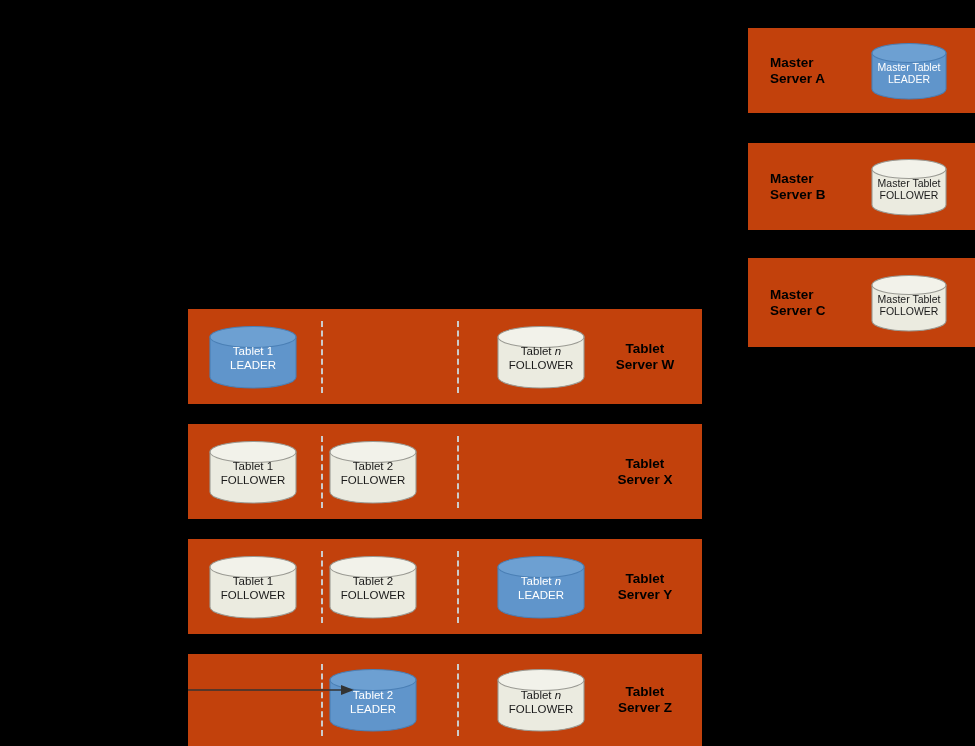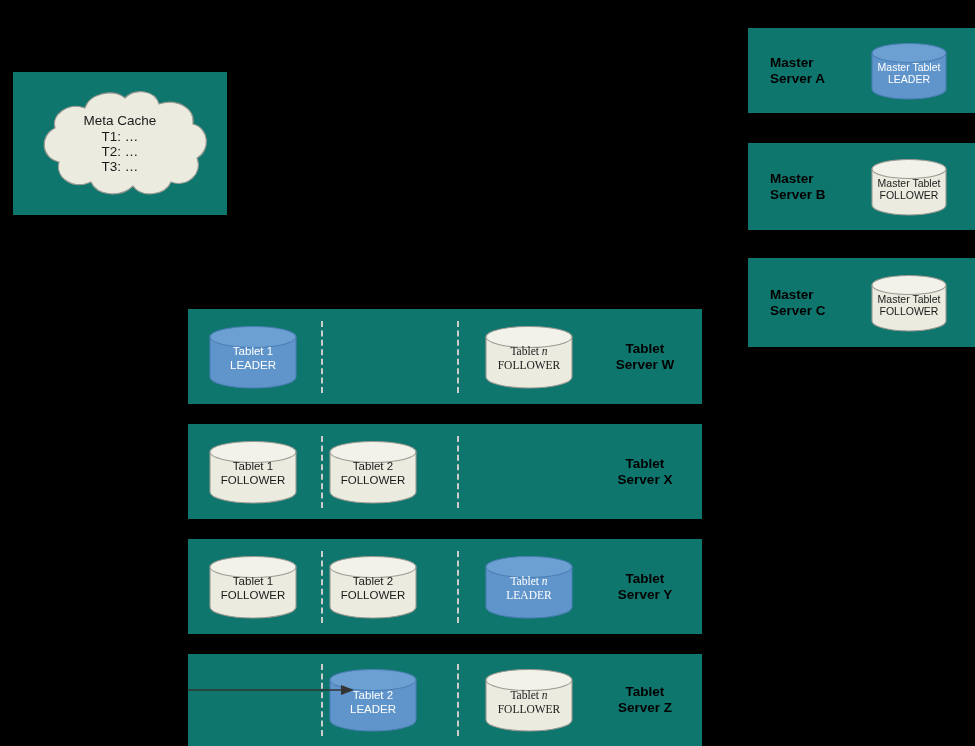--- a/index.html
+++ b/index.html
@@ -12,21 +12,21 @@
     width: 975px;
     height: 746px;
     background: #000000;
     overflow: hidden;
     font-family: "Liberation Sans", sans-serif;
   }
 
   
   .panel {
     position: absolute;
-    background: #0f766e;
+    background: #c2410c;
     box-sizing: border-box;
   }
 
   
   #meta-cache-panel {
     left: 13px;
     top: 72px;
     width: 214px;
     height: 143px;
   }
@@ -116,21 +116,21 @@
 
   .slot {
     position: absolute;
     top: 50%;
     transform: translateY(-50%);
     width: 90px;
     height: 64px;
   }
   .slot-0 { left: 20px; }
   .slot-1 { left: 140px; }
-  .slot-2 { left: 296px; font-family: Liberation Serif, serif; }
+  .slot-2 { left: 308px; }
 
   .divider {
     position: absolute;
     top: 50%;
     transform: translateY(-50%);
     width: 0;
     height: 72px;
     border-left: 2px dashed #cccccc;
   }
   .div-0 { left: 133px; }
@@ -183,43 +183,20 @@
     width: 166px;
     height: 16px;
   }
   #write-arrow svg { display: block; }
 </style>
 </head>
 <body>
 
 <div id="canvas">
 
-  <div class="panel" id="meta-cache-panel">
-    <div class="cloud">
-      <svg viewBox="0 0 186 116" preserveAspectRatio="none" aria-hidden="true">
-        <path d="M58 22
-                 C62 8, 86 2, 98 12
-                 C108 2, 128 4, 132 18
-                 C150 12, 168 22, 166 38
-                 C182 42, 184 64, 170 72
-                 C176 88, 160 102, 144 96
-                 C138 110, 114 112, 106 100
-                 C94 112, 70 110, 64 96
-                 C46 104, 28 92, 32 76
-                 C14 72, 12 50, 28 42
-                 C24 28, 42 16, 58 22 Z" fill="#ebebe0" stroke="#9a9a93" stroke-width="1.2"></path>
-      </svg>
-      <div class="cloud-text">
-        <div class="cloud-title">Meta Cache</div>
-        <div class="cloud-line">T1: …</div>
-        <div class="cloud-line">T2: …</div>
-        <div class="cloud-line">T3: …</div>
-      </div>
-    </div>
-  </div>
 
   <div class="panel master-panel" id="master-panel-0">
     <div class="master-label">Master
 Server A</div>
     <div class="master-cyl-slot">
       <div class="cyl small cyl-leader">
         <svg viewBox="0 0 78 58" preserveAspectRatio="none" aria-hidden="true">
           <path d="M2 11 L2 47 A37 10 0 0 0 76 47 L76 11 Z" fill="#6095cb" stroke="#4a7fb5" stroke-width="1.1"></path>
           <ellipse cx="39" cy="11" rx="37" ry="9.5" fill="#6da0d2" stroke="#4a7fb5" stroke-width="1.1"></ellipse>
         </svg>

